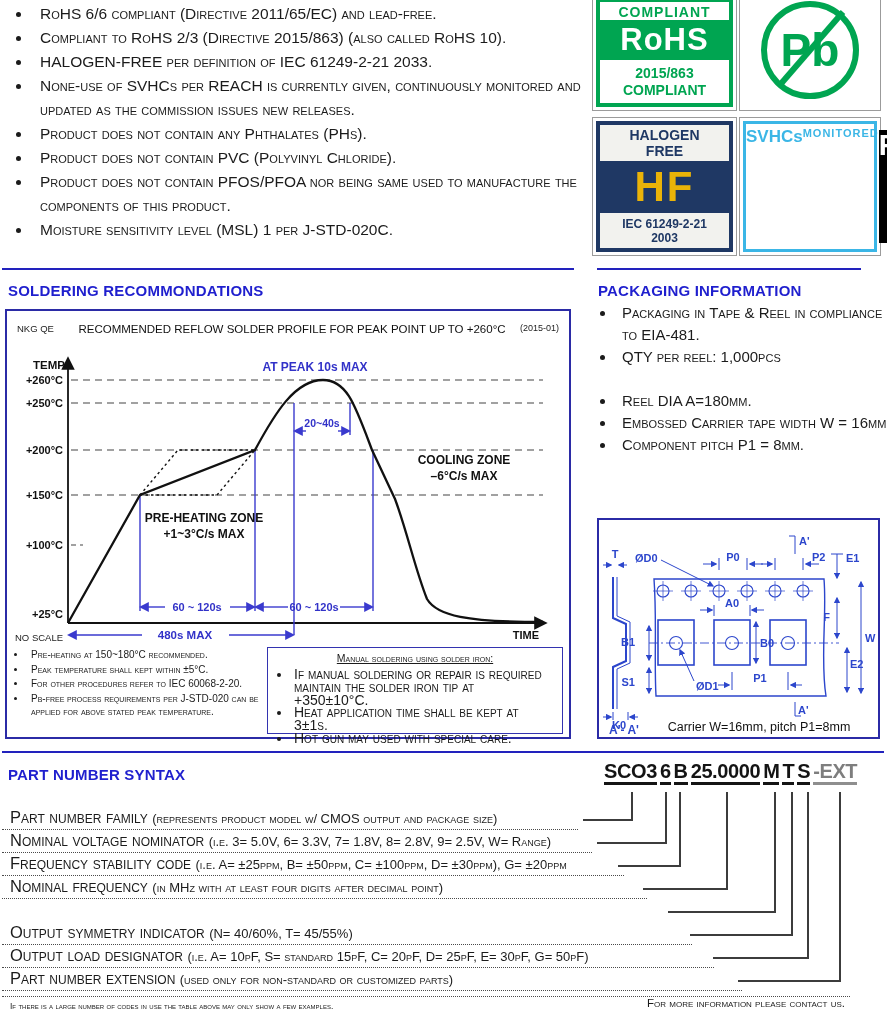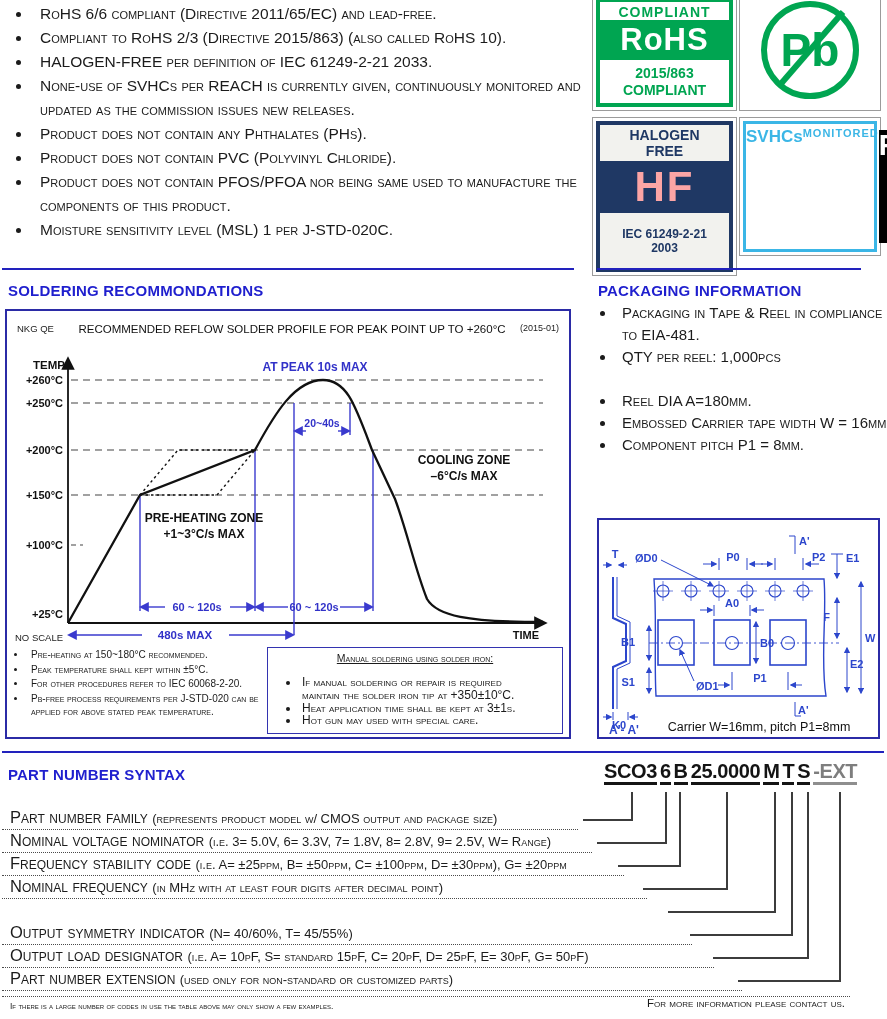--- a/index.html
+++ b/index.html
@@ -14,41 +14,41 @@
   .rohs-badge{width:100%;height:100%;background:#00A551;display:flex;flex-direction:column;gap:3px;
     padding:4px;box-sizing:border-box;text-align:center;}
   .rohs-top{background:#fff;color:#00A551;font-weight:bold;font-size:14px;letter-spacing:1px;
     display:flex;align-items:flex-end;justify-content:center;height:18px;}
   .rohs-mid{color:#fff;font-weight:bold;font-size:31px;letter-spacing:1px;line-height:34px;}
   .rohs-bot{background:#fff;color:#00A551;font-weight:bold;font-size:14px;line-height:17px;flex:1;
     display:flex;flex-direction:column;justify-content:center;}
   .hf-badge{width:100%;height:100%;background:#1F3864;display:flex;flex-direction:column;gap:3px;
     padding:4px;box-sizing:border-box;text-align:center;}
   .hf-top{background:#f2f2ee;color:#1F3864;font-weight:bold;font-size:14px;line-height:16px;padding:2px 0;}
-  .hf-mid{color:#fca5a5;font-weight:bold;font-size:42px;line-height:46px;letter-spacing:2px;}
+  .hf-mid{color:#eab308;font-weight:bold;font-size:42px;line-height:46px;letter-spacing:2px;}
   .hf-bot{background:#f2f2ee;color:#1F3864;font-weight:bold;font-size:12px;line-height:14px;padding:2px 0;flex:1;
     display:flex;flex-direction:column;justify-content:center;}
   .reach-badge{width:100%;height:100%;border:3px solid #3BB6E6;background:#fff;box-sizing:border-box;
     display:flex;flex-direction:row;text-align:center;justify-content:space-between;padding:3px 0;}
   .reach-t1{color:#3BB6E6;font-weight:bold;font-size:17px;line-height:19px;}
   .reach-t2{color:#3BB6E6;font-weight:bold;font-size:11px;line-height:13px;letter-spacing:1px;}
   .reach-mid{background:#000000;color:#fff;font-weight:bold;font-size:29px;line-height:30px;letter-spacing:2px;margin:3px 0;}
   .reach-bot{color:#3BB6E6;font-weight:bold;font-size:13.5px;line-height:16px;}
   
   .rule{position:absolute;height:2px;background:#2222bd;}
   .sec-head{position:absolute;color:#1f1fce;font-weight:bold;font-size:15px;letter-spacing:.2px;}
   
   .chart-box{position:absolute;left:5px;top:309px;width:566px;height:430px;border:2px solid #2b2ba6;box-sizing:border-box;}
   .chart-notes{position:absolute;left:6px;top:337px;width:252px;margin:0;padding:0 0 0 14px;
     font-size:10px;line-height:13.5px;font-variant:small-caps;}
   .chart-notes li{padding-left:4px;margin-bottom:1px;}
   .manual-box{position:absolute;left:260px;top:336px;width:296px;height:87px;border:1.5px solid #3333b0;
     box-sizing:border-box;padding:3px 8px;}
   .manual-title{text-align:center;text-decoration:underline;font-size:10.5px;font-variant:small-caps;margin:1px 0 2px 0;}
-  .manual-list{margin:12px;padding:0 0 0 12px;font-size:12px;line-height:12.8px;font-variant:small-caps;}
+  .manual-list{margin:4px;padding:0 0 0 12px;font-size:14px;line-height:12.8px;font-variant:small-caps;}
   .manual-list li{padding-left:2px;}
   
   .pack-bullets{position:absolute;left:598px;top:300px;width:284px;margin:0;padding:2px 0 0 18px;
     font-size:15px;line-height:22px;font-variant:small-caps;}
   .pack-bullets li{padding-left:6px;}
   .pack-bullets li.gap{margin-top:22px;}
   
   .carrier-box{position:absolute;left:597px;top:518px;width:283px;height:221px;border:2px solid #2b2ba6;box-sizing:border-box;}
   
   .pn{position:absolute;left:604px;top:761px;white-space:nowrap;}
@@ -90,21 +90,21 @@
 </div>
 
 <div class="badge-frame" style="left:739px;top:-6px;width:142px;height:117px;">
   <svg width="134" height="109" viewBox="0 0 134 109">
     <circle cx="67" cy="52" r="46" fill="none" stroke="#00A551" stroke-width="6"></circle>
     <text x="67" y="68" text-anchor="middle" font-size="46" font-weight="bold" fill="#00A551">Pb</text>
     <line x1="36" y1="88" x2="100" y2="14" stroke="#00A551" stroke-width="6"></line>
   </svg>
 </div>
 
-<div class="badge-frame" style="left:592px;top:117px;width:145px;height:159px;">
+<div class="badge-frame" style="left:592px;top:117px;width:145px;height:139px;">
   <div class="hf-badge">
     <div class="hf-top">
       <div>HALOGEN</div>
       <div>FREE</div>
     </div>
     <div class="hf-mid">HF</div>
     <div class="hf-bot">
       <div>IEC 61249-2-21</div>
       <div>2003</div>
     </div>

